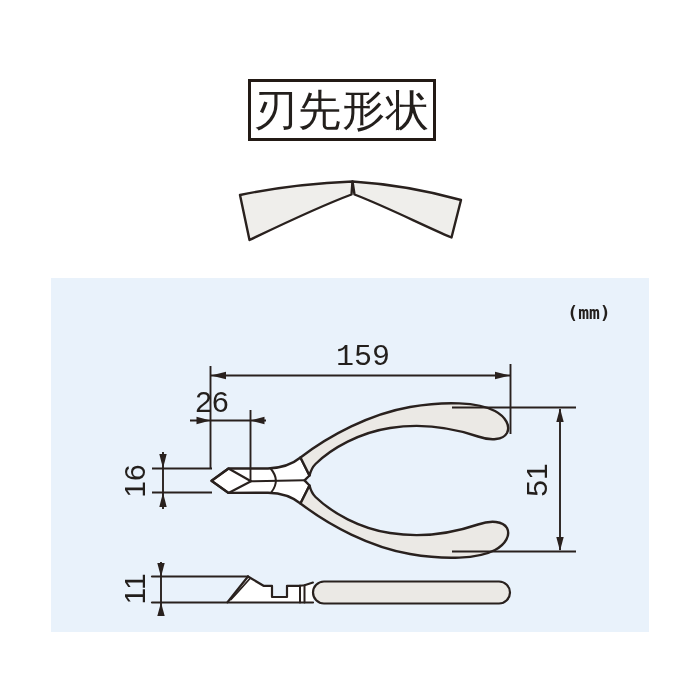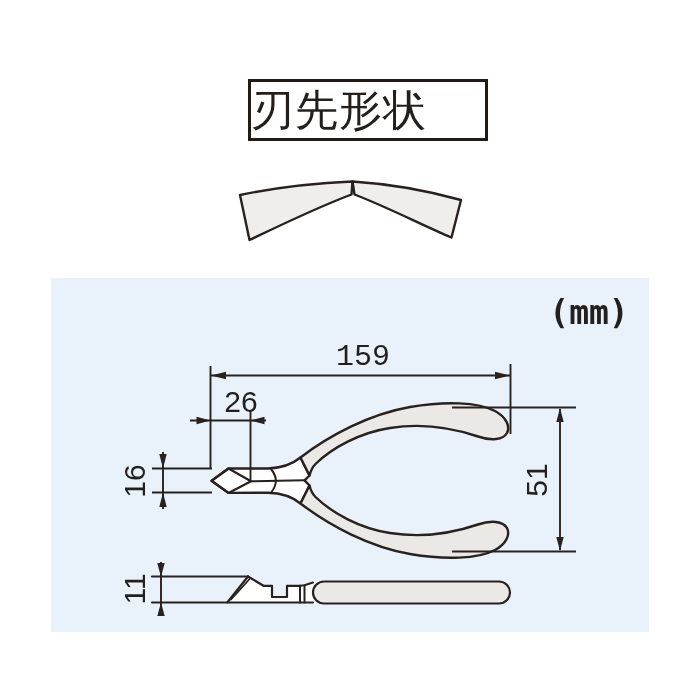--- a/index.html
+++ b/index.html
@@ -2,27 +2,27 @@
 <html><head>
 <meta charset="utf-8">
 <style>
   html,body{margin:0;padding:0;background:#ffffff;}
   #page{position:relative;width:700px;height:700px;background:#ffffff;overflow:hidden;
         font-family:"Liberation Sans",sans-serif;color:#231f1c;}
   #spec-panel{position:absolute;left:51px;top:278px;width:598px;height:354px;background:#e9f2fb;}
   #drawing{position:absolute;left:0;top:0;width:700px;height:700px;}
   .label{position:absolute;display:flex;align-items:center;justify-content:center;
          color:#231f1c;white-space:nowrap;}
-  #title-box{position:absolute;left:248px;top:79px;width:240px;height:62px;
+  #title-box{position:absolute;left:248px;top:79px;width:188px;height:62px;
              border:3px solid #231a15;box-sizing:border-box;display:flex;
-             align-items:center;justify-content:flex-start;background:#ffffff;}
+             align-items:center;justify-content:center;background:#ffffff;}
   #title-label{font-size:43px;font-weight:500;letter-spacing:1px;line-height:1;}
   .dim{font-size:30px;font-weight:400;letter-spacing:0px;}
   .rot{transform:rotate(-90deg);}
-  .unit{font-size:33px;font-weight:bold;font-family:"DejaVu Sans Mono",monospace;}
+  .unit{font-size:18px;font-weight:bold;font-family:"DejaVu Sans Mono",monospace;}
 </style>
 </head>
 <body>
 
 <div id="page">
 
   <div id="title-box">
     <span id="title-label">刃先形状</span>
   </div>
 
@@ -120,21 +120,21 @@
         <path d="M 161,577 L 157.3,563 L 164.7,563 Z" fill="#29211e" stroke="none"></path>
         <path d="M 161,602.5 L 157.3,616 L 164.7,616 Z" fill="#29211e" stroke="none"></path>
       </g>
     </g>
   </svg>
 
   <div class="label unit" style="left:552px;top:296px;width:74px;height:32px;">(mm)</div>
 
   <div class="label dim" style="left:318px;top:340px;width:90px;height:34px;font-family:Liberation Mono, monospace;">159</div>
 
-  <div class="label dim" style="left:218px;top:385px;width:46px;height:34px;text-align:right;">26</div>
+  <div class="label dim" style="left:189px;top:385px;width:46px;height:34px;text-align:right;">26</div>
 
   <div class="label dim rot" style="left:110px;top:466px;width:50px;height:30px;">16</div>
 
   <div class="label dim rot" style="left:512px;top:465px;width:50px;height:30px;">51</div>
 
   <div class="label dim rot" style="left:110px;top:574px;width:50px;height:30px;">11</div>
 
 </div>
 
 </body></html>

